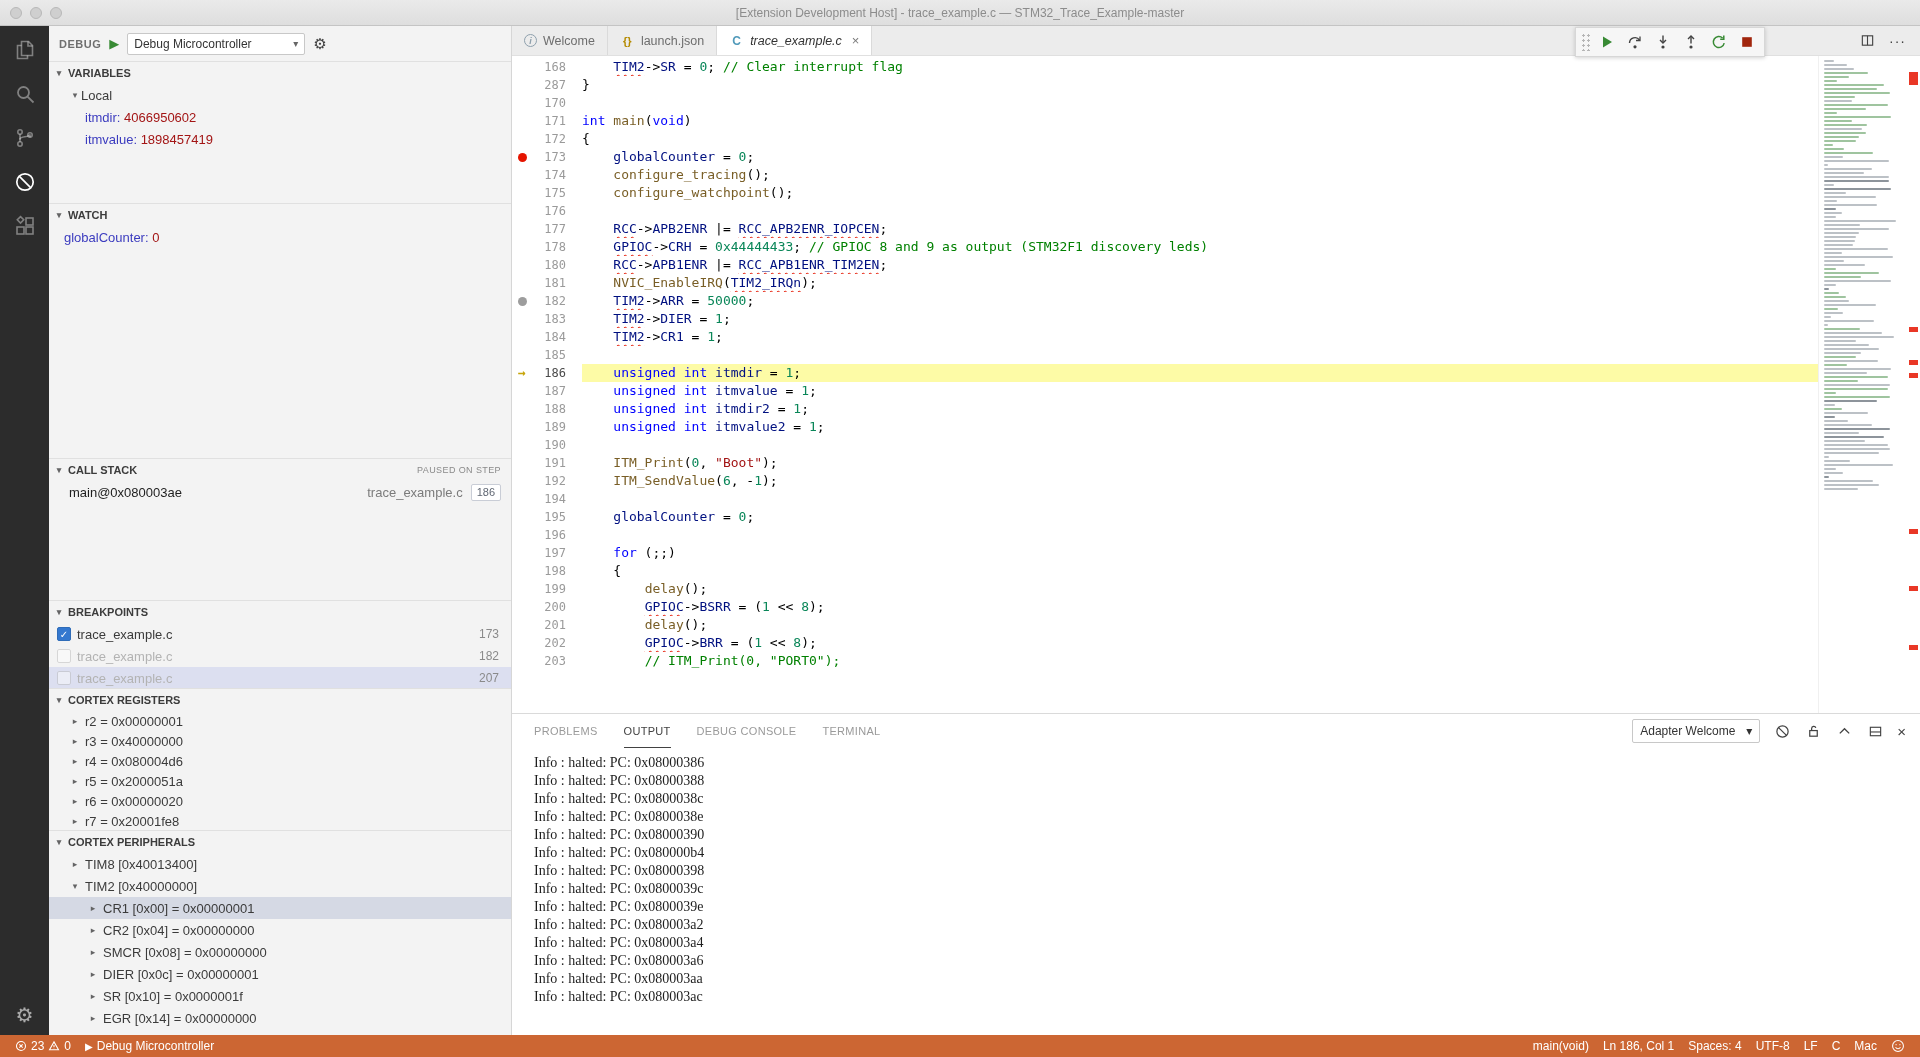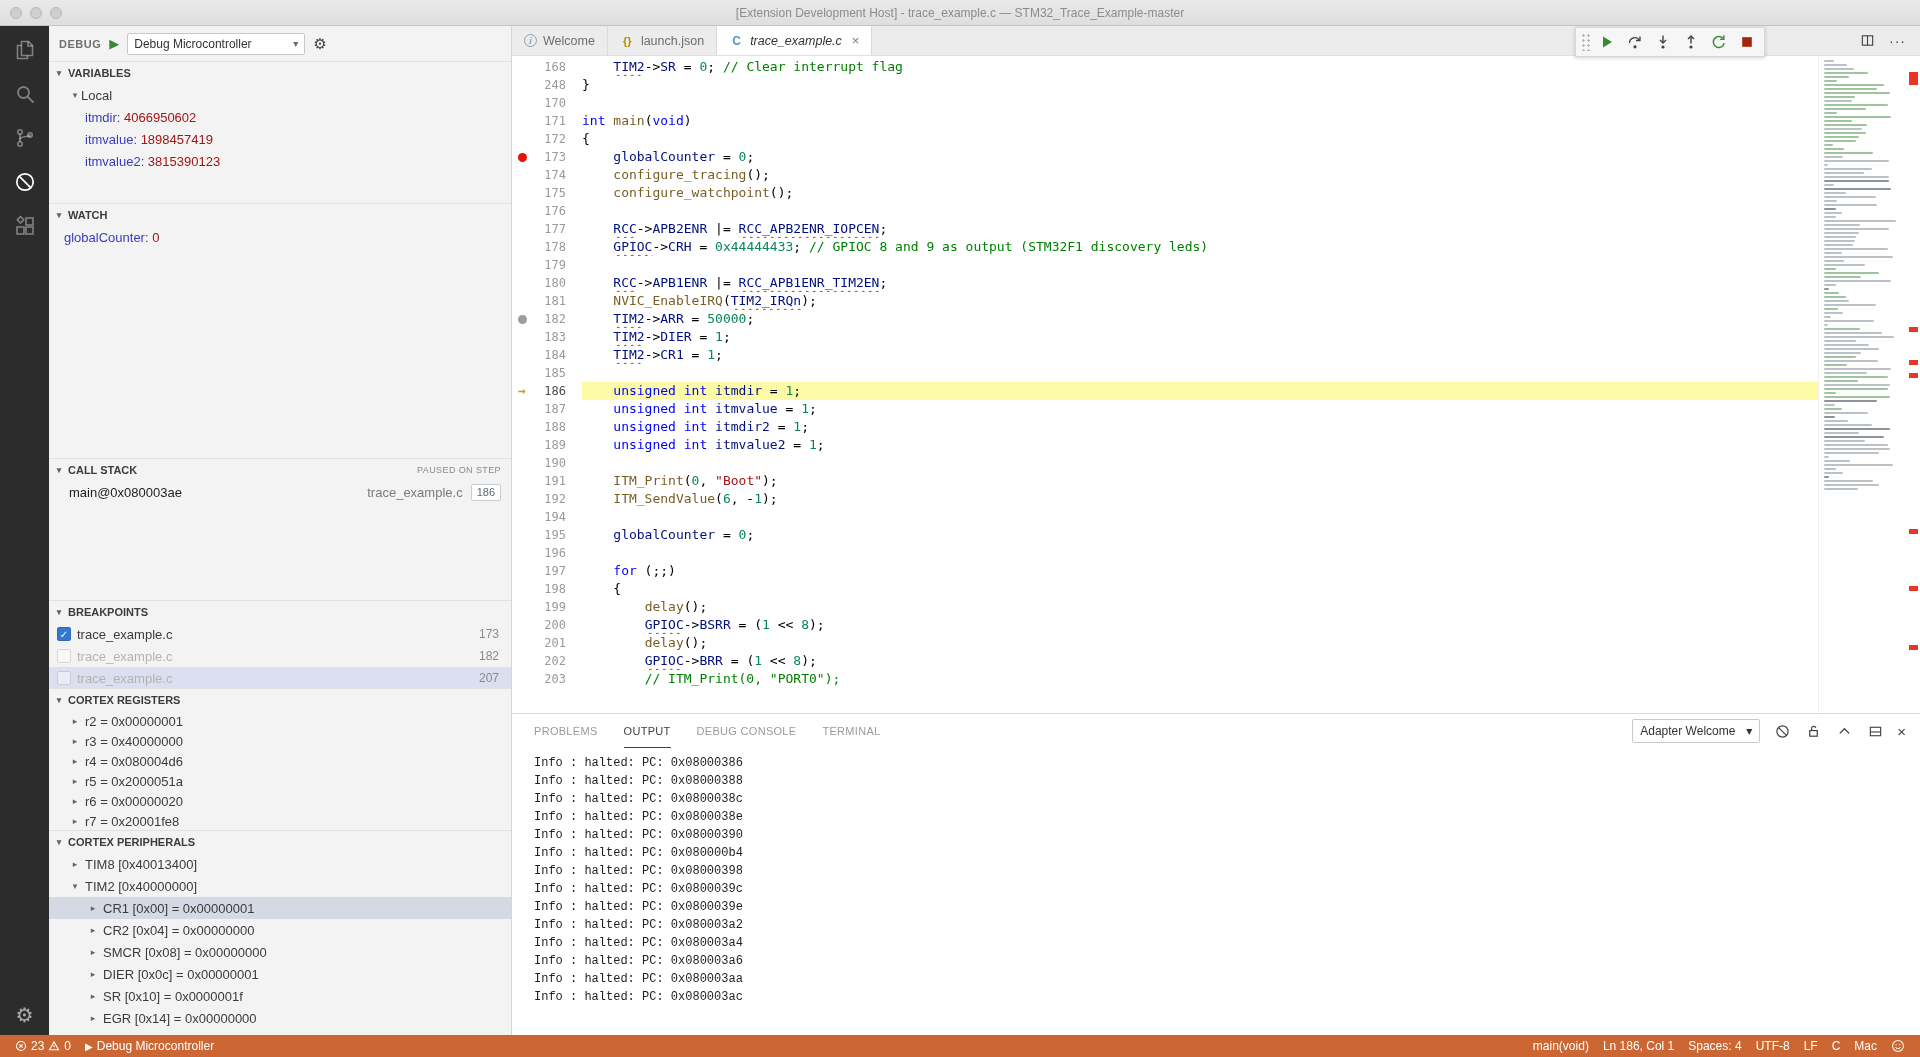--- a/index.html
+++ b/index.html
@@ -119,21 +119,21 @@
   .panel-header{height:34px;flex:0 0 auto;display:flex;align-items:center;padding:0 14px 0 22px;gap:21px}
   .panel-tab{font-size:11px;letter-spacing:.3px;color:#9a9a9a;cursor:pointer;height:100%;display:flex;align-items:center;border-bottom:1px solid transparent}
   .panel-tab.active{color:#424242;border-bottom-color:#424242}
   .panel-right{margin-left:auto;display:flex;align-items:center;gap:13px}
   .channel-select{height:24px;min-width:128px;background:#fff;border:1px solid #c8c8c8;border-radius:2px;
     display:flex;align-items:center;justify-content:space-between;gap:8px;padding:0 7px;font-size:12px;color:#333;cursor:pointer}
   .panel-icon{width:18px;height:18px;display:flex;align-items:center;justify-content:center;color:#424242;cursor:pointer}
   .panel-icon svg{width:15px;height:15px}
   .panel-close{font-size:15px;color:#424242;cursor:pointer}
   .panel-body{flex:1;overflow:hidden;padding:6px 0 0 22px}
-  .out-line{height:18px;line-height:18px;font-family:Liberation Mono, monospace;font-size:12px;color:#1e1e1e;white-space:pre}
+  .out-line{height:18px;line-height:18px;font-family:Liberation Serif, serif;font-size:14px;color:#1e1e1e;white-space:pre}
 
   
   .statusbar{height:22px;flex:0 0 auto;background:var(--status-bar,#cc6633);color:#fff;display:flex;align-items:center;font-size:12px;padding:0 8px}
   .sb-item{display:flex;align-items:center;gap:4px;padding:0 7px;height:100%;cursor:pointer;white-space:nowrap}
   .sb-item svg{width:12px;height:12px}
   .sb-right{margin-left:auto;display:flex;align-items:center}
   .sb-play{font-size:10px}
 </style>
 </head>
 <body>
@@ -216,24 +216,20 @@
           </div>
           <div id="variables-list">
               <div class="tree-row var-row">
                 <span class="var-name">itmdir:</span>
                 <span class="var-value">&nbsp;4066950602</span>
               </div>
               <div class="tree-row var-row">
                 <span class="var-name">itmvalue:</span>
                 <span class="var-value">&nbsp;1898457419</span>
               </div>
-              <div class="tree-row var-row">
-                <span class="var-name">itmvalue2:</span>
-                <span class="var-value">&nbsp;3815390123</span>
-              </div>
             </div>
         </div>
       </div>
 
       <div class="section sec-watch">
         <div class="section-header">
           <span class="twisty">▾</span>
           <span>WATCH</span>
         </div>
         <div class="section-body" id="watch-list">
@@ -426,31 +422,30 @@
               <rect x="3.2" y="3.2" width="9.6" height="9.6" fill="#a1260d"></rect>
             </svg>
         </div>
       </div>
 
       <div class="editor">
         <div class="code-scroll">
           <div class="code-lines" id="code">
               <div class="code-row"><span class="bp-cell"></span><span class="num-cell">167</span><span class="gap-cell"></span><span class="code-text"></span></div>
               <div class="code-row"><span class="bp-cell"></span><span class="num-cell">168</span><span class="gap-cell"></span><span class="code-text"><span class="tok p">    </span><span class="tok v e">TIM2</span><span class="tok p">-&gt;</span><span class="tok v">SR</span><span class="tok p"> = </span><span class="tok n">0</span><span class="tok p">; </span><span class="tok c">// Clear interrupt flag</span></span></div>
-              <div class="code-row"><span class="bp-cell"></span><span class="num-cell">248</span><span class="gap-cell"></span><span class="code-text"><span class="tok p">}</span></span></div>
+              <div class="code-row"><span class="bp-cell"></span><span class="num-cell">287</span><span class="gap-cell"></span><span class="code-text"><span class="tok p">}</span></span></div>
               <div class="code-row"><span class="bp-cell"></span><span class="num-cell">170</span><span class="gap-cell"></span><span class="code-text"></span></div>
               <div class="code-row"><span class="bp-cell"></span><span class="num-cell">171</span><span class="gap-cell"></span><span class="code-text"><span class="tok k">int</span><span class="tok p"> </span><span class="tok f">main</span><span class="tok p">(</span><span class="tok k">void</span><span class="tok p">)</span></span></div>
               <div class="code-row"><span class="bp-cell"></span><span class="num-cell">172</span><span class="gap-cell"></span><span class="code-text"><span class="tok p">{</span></span></div>
               <div class="code-row"><span class="bp-cell"><span class="bp-dot"></span></span><span class="num-cell">173</span><span class="gap-cell"></span><span class="code-text"><span class="tok p">    </span><span class="tok v">globalCounter</span><span class="tok p"> = </span><span class="tok n">0</span><span class="tok p">;</span></span></div>
               <div class="code-row"><span class="bp-cell"></span><span class="num-cell">174</span><span class="gap-cell"></span><span class="code-text"><span class="tok p">    </span><span class="tok f">configure_tracing</span><span class="tok p">();</span></span></div>
               <div class="code-row"><span class="bp-cell"></span><span class="num-cell">175</span><span class="gap-cell"></span><span class="code-text"><span class="tok p">    </span><span class="tok f">configure_watchpoint</span><span class="tok p">();</span></span></div>
               <div class="code-row"><span class="bp-cell"></span><span class="num-cell">176</span><span class="gap-cell"></span><span class="code-text"></span></div>
               <div class="code-row"><span class="bp-cell"></span><span class="num-cell">177</span><span class="gap-cell"></span><span class="code-text"><span class="tok p">    </span><span class="tok v e">RCC</span><span class="tok p">-&gt;</span><span class="tok v">APB2ENR</span><span class="tok p"> |= </span><span class="tok v e">RCC_APB2ENR_IOPCEN</span><span class="tok p">;</span></span></div>
               <div class="code-row"><span class="bp-cell"></span><span class="num-cell">178</span><span class="gap-cell"></span><span class="code-text"><span class="tok p">    </span><span class="tok v e">GPIOC</span><span class="tok p">-&gt;</span><span class="tok v">CRH</span><span class="tok p"> = </span><span class="tok n">0x44444433</span><span class="tok p">; </span><span class="tok c">// GPIOC 8 and 9 as output (STM32F1 discovery leds)</span></span></div>
-              <div class="code-row"><span class="bp-cell"></span><span class="num-cell">179</span><span class="gap-cell"></span><span class="code-text"></span></div>
               <div class="code-row"><span class="bp-cell"></span><span class="num-cell">180</span><span class="gap-cell"></span><span class="code-text"><span class="tok p">    </span><span class="tok v e">RCC</span><span class="tok p">-&gt;</span><span class="tok v">APB1ENR</span><span class="tok p"> |= </span><span class="tok v e">RCC_APB1ENR_TIM2EN</span><span class="tok p">;</span></span></div>
               <div class="code-row"><span class="bp-cell"></span><span class="num-cell">181</span><span class="gap-cell"></span><span class="code-text"><span class="tok p">    </span><span class="tok f">NVIC_EnableIRQ</span><span class="tok p">(</span><span class="tok v e">TIM2_IRQn</span><span class="tok p">);</span></span></div>
               <div class="code-row"><span class="bp-cell"><span class="bp-dot gray"></span></span><span class="num-cell">182</span><span class="gap-cell"></span><span class="code-text"><span class="tok p">    </span><span class="tok v e">TIM2</span><span class="tok p">-&gt;</span><span class="tok v">ARR</span><span class="tok p"> = </span><span class="tok n">50000</span><span class="tok p">;</span></span></div>
               <div class="code-row"><span class="bp-cell"></span><span class="num-cell">183</span><span class="gap-cell"></span><span class="code-text"><span class="tok p">    </span><span class="tok v e">TIM2</span><span class="tok p">-&gt;</span><span class="tok v">DIER</span><span class="tok p"> = </span><span class="tok n">1</span><span class="tok p">;</span></span></div>
               <div class="code-row"><span class="bp-cell"></span><span class="num-cell">184</span><span class="gap-cell"></span><span class="code-text"><span class="tok p">    </span><span class="tok v e">TIM2</span><span class="tok p">-&gt;</span><span class="tok v">CR1</span><span class="tok p"> = </span><span class="tok n">1</span><span class="tok p">;</span></span></div>
               <div class="code-row"><span class="bp-cell"></span><span class="num-cell">185</span><span class="gap-cell"></span><span class="code-text"></span></div>
               <div class="code-row current"><span class="bp-cell"><span class="cur-arrow">→</span></span><span class="num-cell active">186</span><span class="gap-cell"></span><span class="code-text"><span class="tok p">    </span><span class="tok k">unsigned</span><span class="tok p"> </span><span class="tok k">int</span><span class="tok p"> </span><span class="tok v">itmdir</span><span class="tok p"> = </span><span class="tok n">1</span><span class="tok p">;</span></span></div>
               <div class="code-row"><span class="bp-cell"></span><span class="num-cell">187</span><span class="gap-cell"></span><span class="code-text"><span class="tok p">    </span><span class="tok k">unsigned</span><span class="tok p"> </span><span class="tok k">int</span><span class="tok p"> </span><span class="tok v">itmvalue</span><span class="tok p"> = </span><span class="tok n">1</span><span class="tok p">;</span></span></div>
               <div class="code-row"><span class="bp-cell"></span><span class="num-cell">188</span><span class="gap-cell"></span><span class="code-text"><span class="tok p">    </span><span class="tok k">unsigned</span><span class="tok p"> </span><span class="tok k">int</span><span class="tok p"> </span><span class="tok v">itmdir2</span><span class="tok p"> = </span><span class="tok n">1</span><span class="tok p">;</span></span></div>
               <div class="code-row"><span class="bp-cell"></span><span class="num-cell">189</span><span class="gap-cell"></span><span class="code-text"><span class="tok p">    </span><span class="tok k">unsigned</span><span class="tok p"> </span><span class="tok k">int</span><span class="tok p"> </span><span class="tok v">itmvalue2</span><span class="tok p"> = </span><span class="tok n">1</span><span class="tok p">;</span></span></div>

